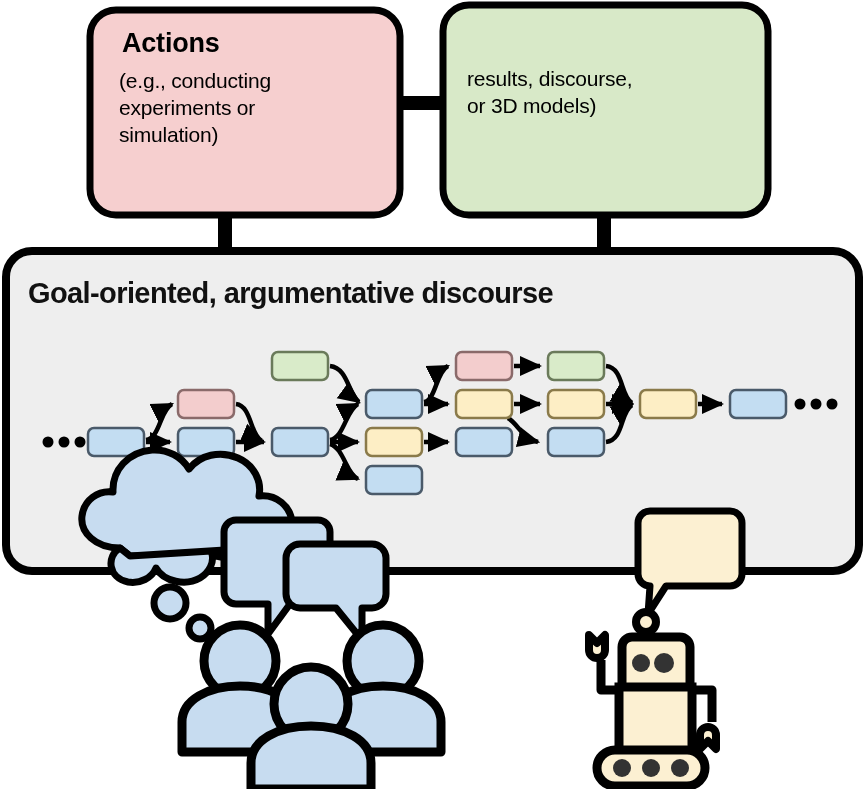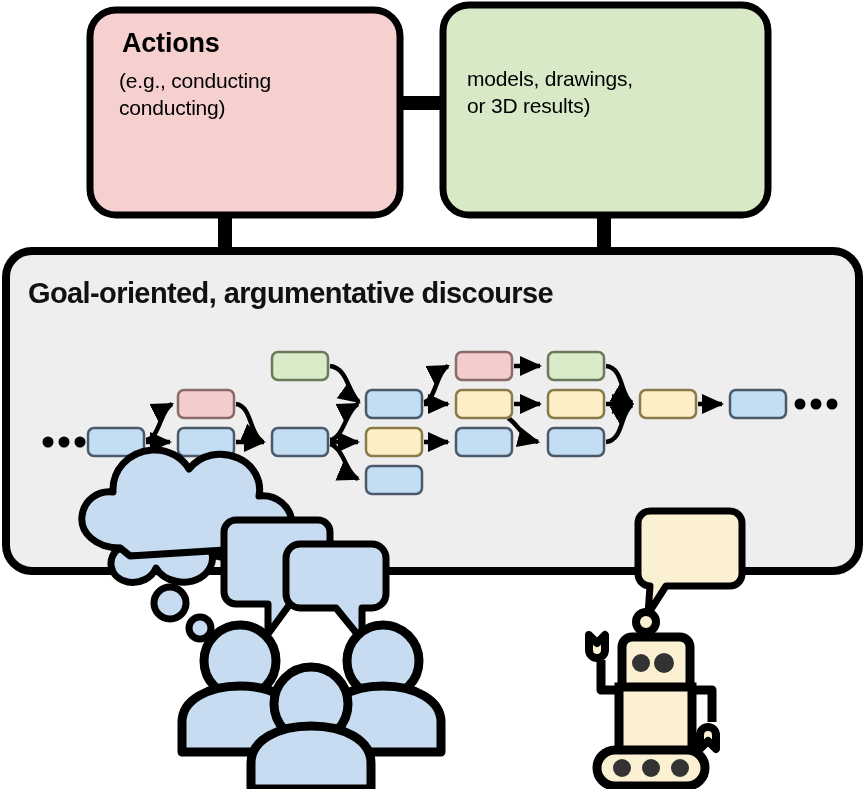--- a/index.html
+++ b/index.html
@@ -257,23 +257,24 @@
       <rect x="597" y="750" width="108" height="36" rx="18" ry="18" fill="#fcf0d2" stroke="#000000" stroke-width="9"></rect>
       <circle cx="622" cy="768" r="9" fill="#333333"></circle>
       <circle cx="651" cy="768" r="9" fill="#333333"></circle>
       <circle cx="680" cy="768" r="9" fill="#333333"></circle>
     </g>
   </svg>
 
   <div class="box-text box-title" style="left:122px; top:28px;">Actions</div>
   <div class="box-text box-body" style="left:119px; top:68px; width:280px;">
     <div>(e.g., conducting</div>
-    <div>conducting)</div>
+    <div>experiments or</div>
+    <div>simulation)</div>
   </div>
 
   <div class="box-text box-body" style="left:467px; top:66px; width:300px;">
-    <div>models, drawings,</div>
-    <div>or 3D results)</div>
+    <div>results, discourse,</div>
+    <div>or 3D models)</div>
   </div>
 
   <div class="discourse-title">Goal-oriented, argumentative discourse</div>
 
 </div>
 
 </body></html>

